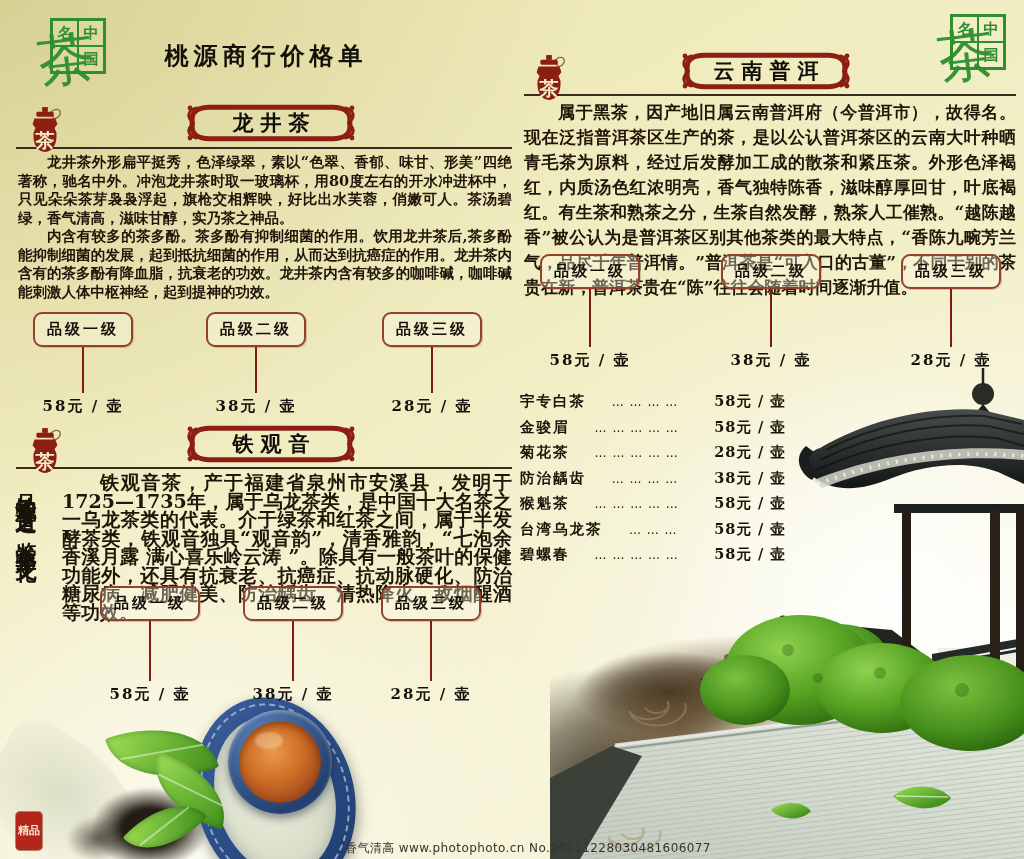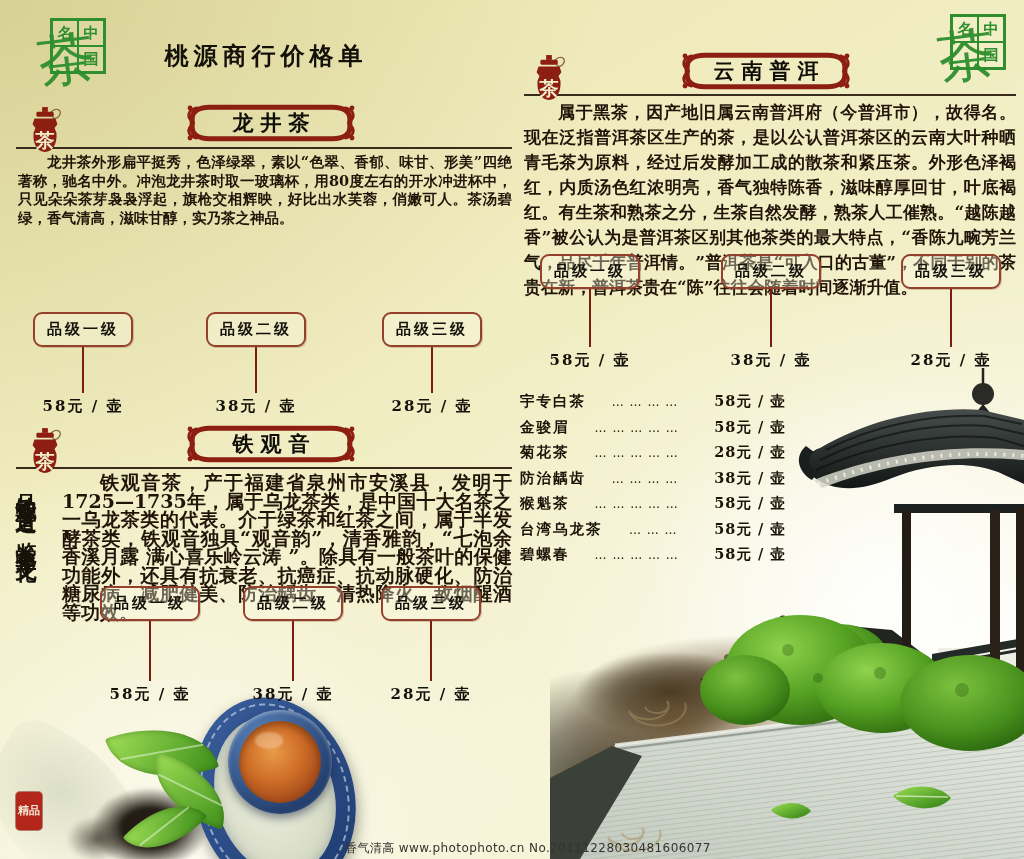--- a/index.html
+++ b/index.html
@@ -59,21 +59,21 @@
   
   .tea-list{ left:520px; top:391px; width:276px; z-index:2;text-align:center; }
   .tl-row{ display:flex; align-items:baseline; margin-bottom:4.5px; line-height:19px; }
   .tl-name{ font-size:14.5px; font-weight:700; letter-spacing:2px; white-space:nowrap; }
   .tl-dots{ flex:1; margin:0 6px; font-size:12px; letter-spacing:1px; color:#2a2212; overflow:hidden; white-space:nowrap; }
   .tl-price{ width:92px; flex-shrink:0; font-size:14.5px; font-weight:700; letter-spacing:1px; }
 
   
   .side-quote{ left:12px; top:476px; height:310px; writing-mode:vertical-rl;
     font-size:21px; font-weight:600; letter-spacing:4px; color:#17120a; z-index:2; }
-  .side-seal{ left:16px; top:792px; width:26px; height:38px; background:#b3261a; border-radius:4px;
+  .side-seal{ left:16px; top:812px; width:26px; height:38px; background:#b3261a; border-radius:4px;
     display:flex; flex-direction:column; align-items:center; justify-content:center;
     font-size:11px; line-height:1.15; color:#f6e9d8; font-weight:700; z-index:2;
     box-shadow:0 0 0 1px rgba(120,20,10,.5); }
 
   
   .watermark{ left:345px; top:840px; font-family:"DejaVu Sans","Liberation Sans",sans-serif;
     font-size:12px; color:#34342f; letter-spacing:.4px; white-space:nowrap; z-index:6; }
 
   
   .zen{ left:550px; top:358px; width:474px; height:501px; z-index:1; pointer-events:none; }
@@ -169,20 +169,21 @@
   <div class="abs cartouche" style="left:185px;top:100px">
     <svg viewBox="0 0 240 64">
         <use href="#sym-cartouche"></use>
       </svg>
     <span class="cartouche-label">龙井茶</span>
   </div>
   <div class="abs rule" style="left:16px;top:147px;width:496px"></div>
 
   <div class="abs para para-lj">
     <p>龙井茶外形扁平挺秀，色泽绿翠，素以“色翠、香郁、味甘、形美”四绝著称，驰名中外。冲泡龙井茶时取一玻璃杯，用80度左右的开水冲进杯中，只见朵朵茶芽袅袅浮起，旗枪交相辉映，好比出水芙蓉，俏嫩可人。茶汤碧绿，香气清高，滋味甘醇，实乃茶之神品。</p>
+    <p>内含有较多的茶多酚。茶多酚有抑制细菌的作用。饮用龙井茶后,茶多酚能抑制细菌的发展，起到抵抗细菌的作用，从而达到抗癌症的作用。龙井茶内含有的茶多酚有降血脂，抗衰老的功效。龙井茶内含有较多的咖啡碱，咖啡碱能刺激人体中枢神经，起到提神的功效。</p>
   </div>
 
   <div class="grade-group" style="left:7px;top:312px">
     <div class="grade-box">品级一级</div>
     <div class="grade-line line-lj"></div>
     <div class="grade-price">58元 / 壶</div>
   </div>
   <div class="grade-group" style="left:180px;top:312px">
     <div class="grade-box">品级二级</div>
     <div class="grade-line line-lj"></div>

